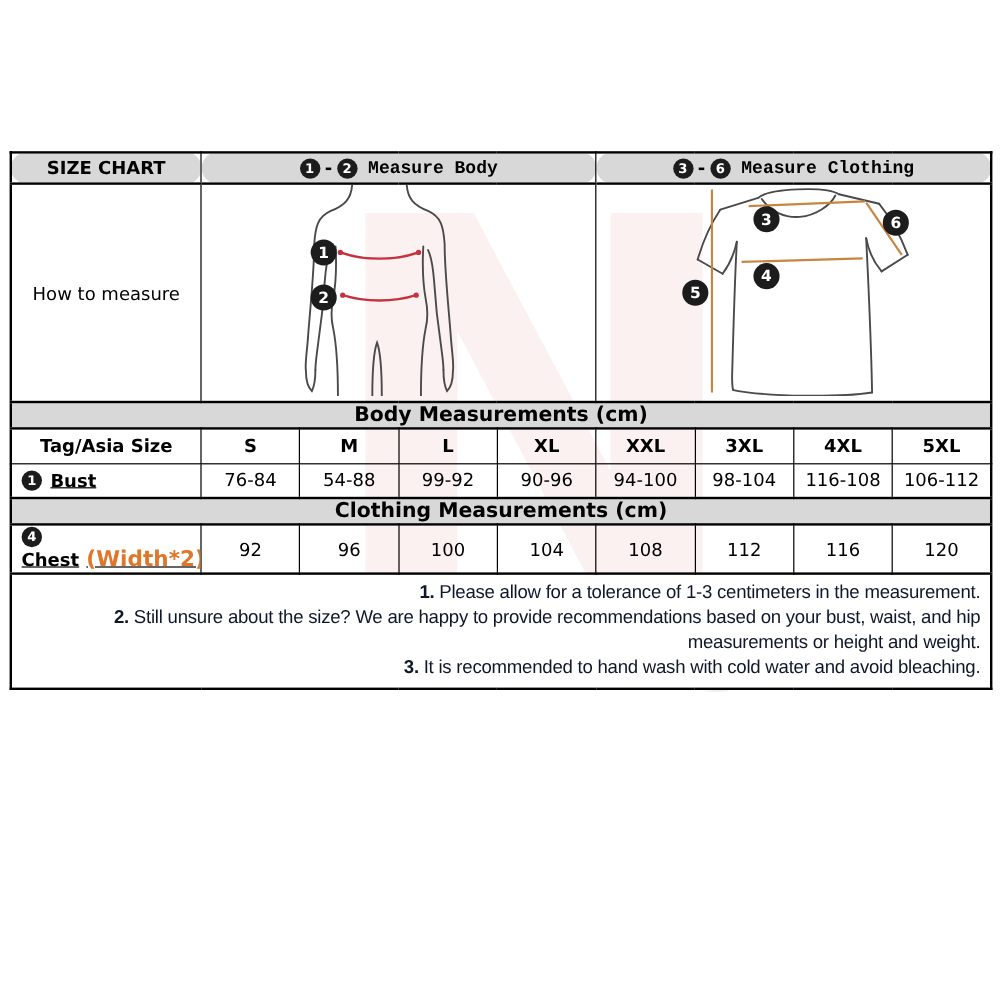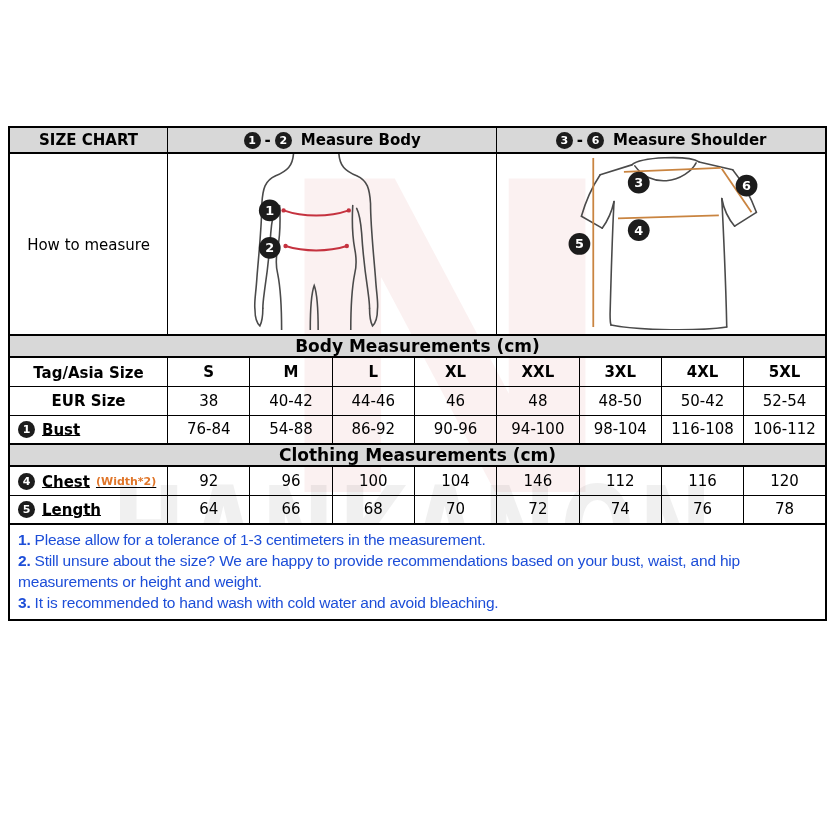--- a/index.html
+++ b/index.html
@@ -16,48 +16,48 @@
   .wm-brand{position:absolute;left:112px;top:470px;font-size:125px;font-weight:800;
     line-height:1;letter-spacing:6px;color:rgba(110,110,110,0.10);
     transform:scaleX(0.70);transform-origin:left top;white-space:nowrap;z-index:0;}
 
   table.chart{position:absolute;left:8px;top:126px;width:819px;z-index:1;
     border-collapse:collapse;table-layout:fixed;background:transparent;}
   td{border:1px solid var(--border);overflow:hidden;}
   table.chart{border:2px solid var(--border);}
 
   .head-row td{height:26px;background:var(--section-bg);text-align:center;
-    font-weight:bold;font-size:15px;border-bottom:2px solid var(--border);}
+    font-weight:bold;font-size:15px;border-bottom:2px solid var(--border);border-radius:13px;}
   .head-flex{display:flex;align-items:center;justify-content:center;gap:4px;}
-  .head-label{margin-left:5px;}
+  .head-label{margin-left:5px;font-family:Liberation Mono, monospace;}
 
   .illus-row td{height:178px;background:transparent;vertical-align:middle;text-align:center;}
   .htm-label{font-weight:normal;font-size:15px;}
 
   .section-row td{height:22px;background:var(--section-bg);text-align:center;
     font-weight:bold;font-size:17px;border-top:2px solid var(--border);
     border-bottom:2px solid var(--border);}
 
   tr.data-row{height:29px;}
   tr.data-row td{font-size:15px;text-align:center;background:transparent;}
   td.row-label{font-weight:bold;text-align:center;}
   td.row-label.has-badge{text-align:left;padding-left:8px;text-decoration:underline;}
   td.row-label .lab-text{vertical-align:middle;}
-  td.row-label .suffix{color:var(--suffix-orange);font-weight:bold;font-size:11px;margin-left:6px;vertical-align:middle;}
+  td.row-label .suffix{color:var(--suffix-orange);font-weight:bold;font-size:18px;margin-left:6px;vertical-align:middle;}
   td.val.bold{font-weight:bold;}
 
   .badge{display:inline-block;width:17px;height:17px;border-radius:50%;
     background:var(--badge-bg);color:#fff;font-size:11px;line-height:17px;
     text-align:center;font-weight:bold;vertical-align:middle;}
   td.row-label .badge{margin-right:7px;}
 
   .notes-row td{height:92px;border-top:2px solid var(--border);padding:5px 8px;
     vertical-align:top;background:#fff;}
   .note{font-family:"Liberation Sans","DejaVu Sans",sans-serif;font-size:15.5px;
-    line-height:1.35;color:#1d4ed8;letter-spacing:-0.2px;}
+    line-height:1.35;color:#0f172a;letter-spacing:-0.2px;text-align:right;}
   .note b{margin-right:4px;}
 
   svg .outline{fill:none;stroke:#4a4a4a;stroke-width:1.6;stroke-linecap:round;}
   svg .redline{fill:none;stroke:var(--line-red);stroke-width:2;}
   svg .orangeline{fill:none;stroke:var(--line-orange);stroke-width:1.8;}
   svg .b-circle{fill:var(--badge-bg);}
   svg .b-num{fill:#fff;font-size:13px;font-weight:bold;text-anchor:middle;
     font-family:"DejaVu Sans",sans-serif;}
 </style>
 </head>
@@ -90,21 +90,21 @@
               <span>-</span>
               <span class="badge">2</span>
             <span class="head-label">Measure Body</span>
           </div>
         </td>
         <td colspan="4">
           <div class="head-flex">
             <span class="badge">3</span>
               <span>-</span>
               <span class="badge">6</span>
-            <span class="head-label">Measure Shoulder</span>
+            <span class="head-label">Measure Clothing</span>
           </div>
         </td>
       </tr>
 
       <tr class="illus-row">
         <td>
           <span class="htm-label">How to measure</span>
         </td>
         <td colspan="4">
           <svg width="328" height="176" viewBox="0 0 332 178">
@@ -181,35 +181,24 @@
           <td class="val bold">S</td>
           <td class="val bold">M</td>
           <td class="val bold">L</td>
           <td class="val bold">XL</td>
           <td class="val bold">XXL</td>
           <td class="val bold">3XL</td>
           <td class="val bold">4XL</td>
           <td class="val bold">5XL</td>
         </tr>
         <tr class="data-row">
-          <td class="row-label"><span class="lab-text">EUR Size</span></td>
-          <td class="val">38</td>
-          <td class="val">40-42</td>
-          <td class="val">44-46</td>
-          <td class="val">46</td>
-          <td class="val">48</td>
-          <td class="val">48-50</td>
-          <td class="val">50-42</td>
-          <td class="val">52-54</td>
-        </tr>
-        <tr class="data-row">
           <td class="row-label has-badge"><span class="badge">1</span><span class="lab-text">Bust</span></td>
           <td class="val">76-84</td>
           <td class="val">54-88</td>
-          <td class="val">86-92</td>
+          <td class="val">99-92</td>
           <td class="val">90-96</td>
           <td class="val">94-100</td>
           <td class="val">98-104</td>
           <td class="val">116-108</td>
           <td class="val">106-112</td>
         </tr>
       </tbody>
 
     <tbody>
       <tr class="section-row">
@@ -217,35 +206,24 @@
       </tr>
     </tbody>
 
     <tbody>
         <tr class="data-row">
           <td class="row-label has-badge"><span class="badge">4</span><span class="lab-text">Chest</span><span class="suffix">(Width*2)</span></td>
           <td class="val">92</td>
           <td class="val">96</td>
           <td class="val">100</td>
           <td class="val">104</td>
-          <td class="val">146</td>
+          <td class="val">108</td>
           <td class="val">112</td>
           <td class="val">116</td>
           <td class="val">120</td>
-        </tr>
-        <tr class="data-row">
-          <td class="row-label has-badge"><span class="badge">5</span><span class="lab-text">Length</span></td>
-          <td class="val">64</td>
-          <td class="val">66</td>
-          <td class="val">68</td>
-          <td class="val">70</td>
-          <td class="val">72</td>
-          <td class="val">74</td>
-          <td class="val">76</td>
-          <td class="val">78</td>
         </tr>
       </tbody>
 
     <tbody>
       <tr class="notes-row">
         <td colspan="9">
           <div>
               <div class="note"><b>1.</b>Please allow for a tolerance of 1-3 centimeters in the measurement.</div>
               <div class="note"><b>2.</b>Still unsure about the size? We are happy to provide recommendations based on your bust, waist, and hip measurements or height and weight.</div>
               <div class="note"><b>3.</b>It is recommended to hand wash with cold water and avoid bleaching.</div>

